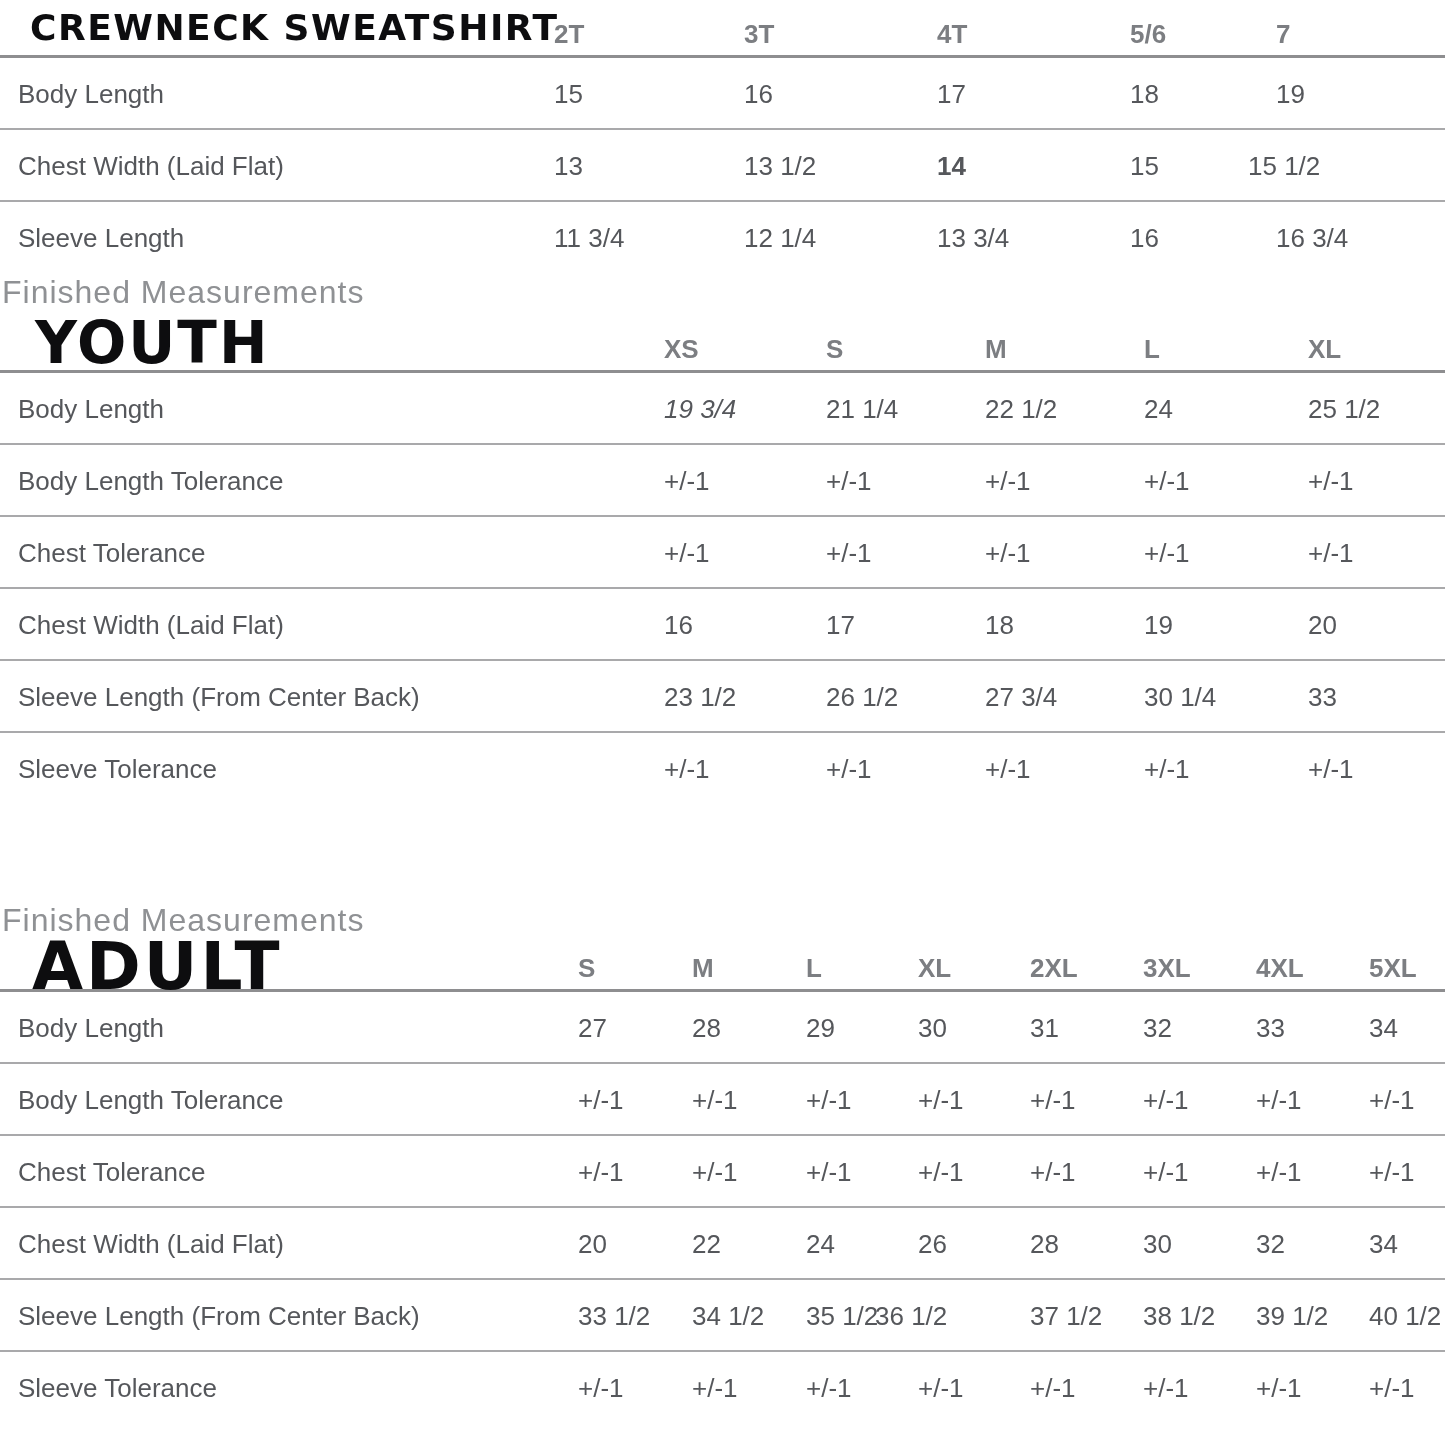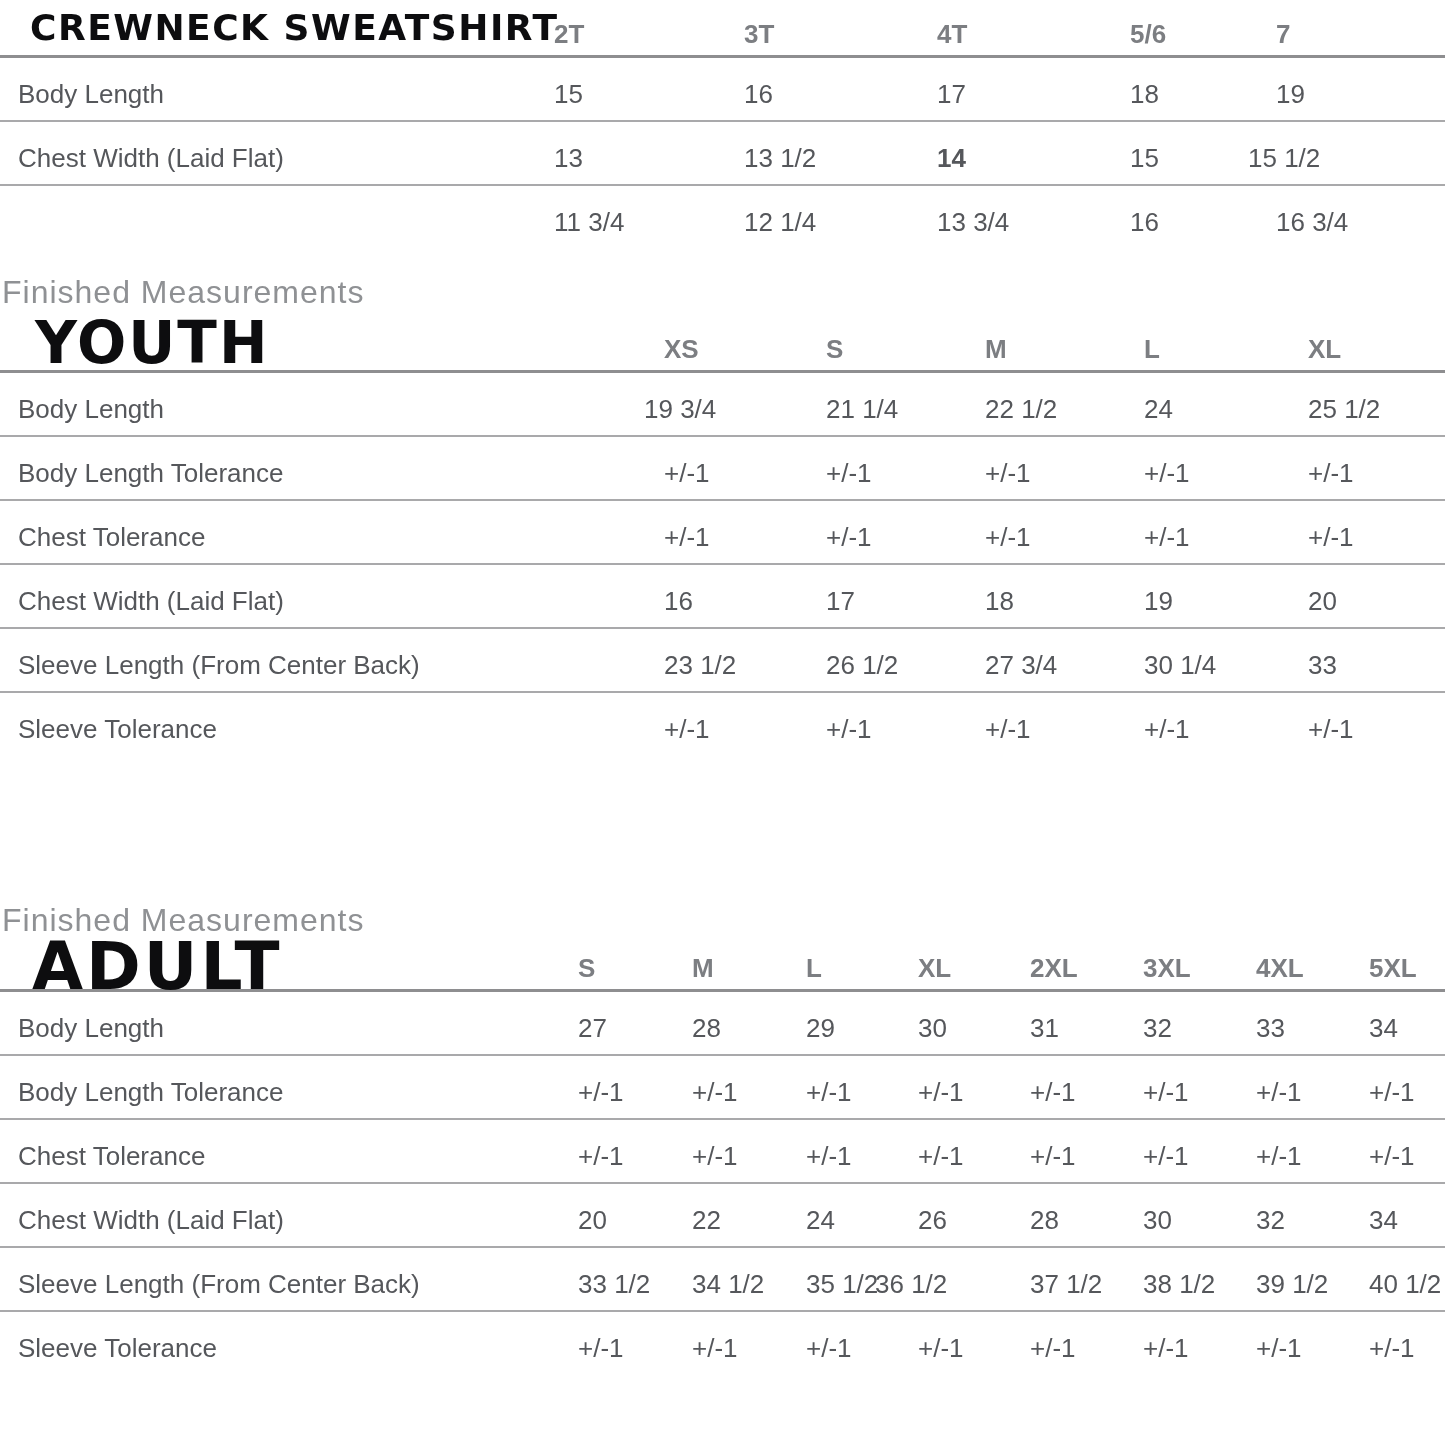--- a/index.html
+++ b/index.html
@@ -41,21 +41,21 @@
   }
   .eyebrow-1 { top:272px; }
   .eyebrow-2 { top:900px; }
   .col-header {
     position:absolute; bottom:6px;
     font-size:26px; line-height:30px;
     font-weight:bold; color:#7c7e82;
     white-space:nowrap;
   }
   .trow {
-    position:relative; height:64px;
+    position:relative; height:72px;
     border-bottom:2px solid #a9a9ab;
   }
   .rows .trow:last-child { border-bottom:none; }
   .rlabel, .cell {
     position:absolute; top:0;
     line-height:72px; font-size:26px;
     color:#55575b; white-space:nowrap;
   }
 </style>
 </head>
@@ -84,20 +84,21 @@
       </div>
       <div class="trow">
         <span class="rlabel" style="left: 18px;">Chest Width (Laid Flat)</span>
         <span class="cell" style="left: 554px;">13</span>
         <span class="cell" style="left: 744px;">13 1/2</span>
         <span class="cell" style="left: 937px; font-weight: bold;">14</span>
         <span class="cell" style="left: 1130px;">15</span>
         <span class="cell" style="left: 1248px;">15 1/2</span>
       </div>
       <div class="trow">
+        <span class="rlabel" style="left: 18px;">Sleeve Length</span>
         <span class="cell" style="left: 554px;">11 3/4</span>
         <span class="cell" style="left: 744px;">12 1/4</span>
         <span class="cell" style="left: 937px;">13 3/4</span>
         <span class="cell" style="left: 1130px;">16</span>
         <span class="cell" style="left: 1276px;">16 3/4</span>
       </div>
     </div>
 
   <div class="eyebrow eyebrow-1">Finished Measurements</div>
   <div class="thead thead-1">
@@ -106,21 +107,21 @@
         <span class="col-header" style="left: 664px;">XS</span>
         <span class="col-header" style="left: 826px;">S</span>
         <span class="col-header" style="left: 985px;">M</span>
         <span class="col-header" style="left: 1144px;">L</span>
         <span class="col-header" style="left: 1308px;">XL</span>
       </div>
   </div>
   <div class="rows rows-1">
       <div class="trow">
         <span class="rlabel" style="left: 18px;">Body Length</span>
-        <span class="cell" style="left: 644px;">19 3/4</span>
+        <span class="cell" style="left: 664px; font-style: italic;">19 3/4</span>
         <span class="cell" style="left: 826px;">21 1/4</span>
         <span class="cell" style="left: 985px;">22 1/2</span>
         <span class="cell" style="left: 1144px;">24</span>
         <span class="cell" style="left: 1308px;">25 1/2</span>
       </div>
       <div class="trow">
         <span class="rlabel" style="left: 18px;">Body Length Tolerance</span>
         <span class="cell" style="left: 664px;">+/-1</span>
         <span class="cell" style="left: 826px;">+/-1</span>
         <span class="cell" style="left: 985px;">+/-1</span>

